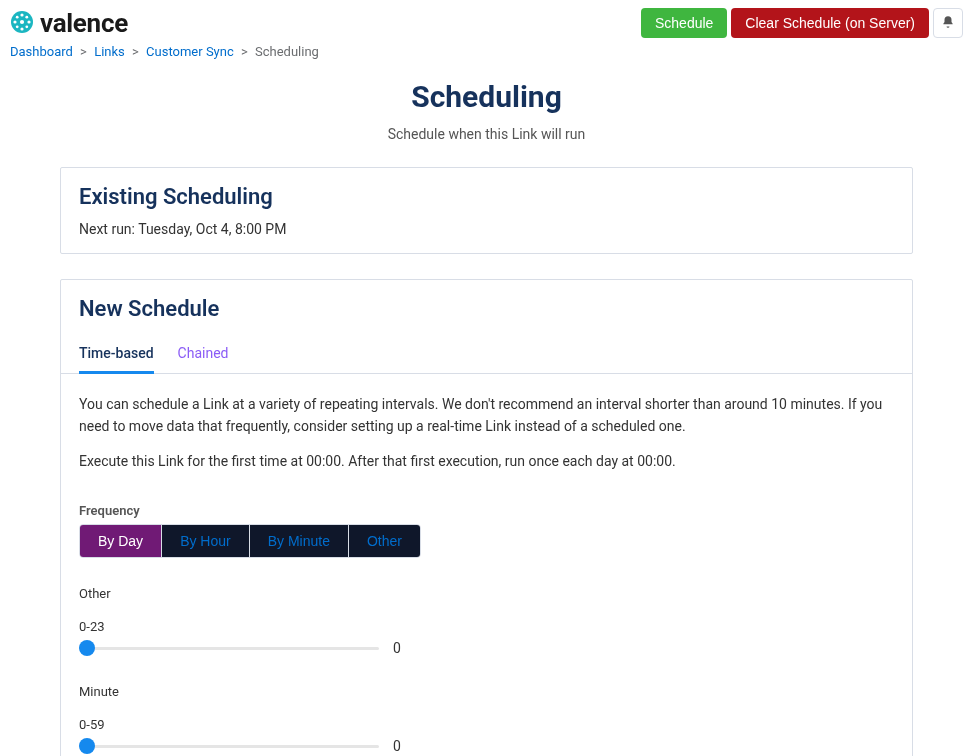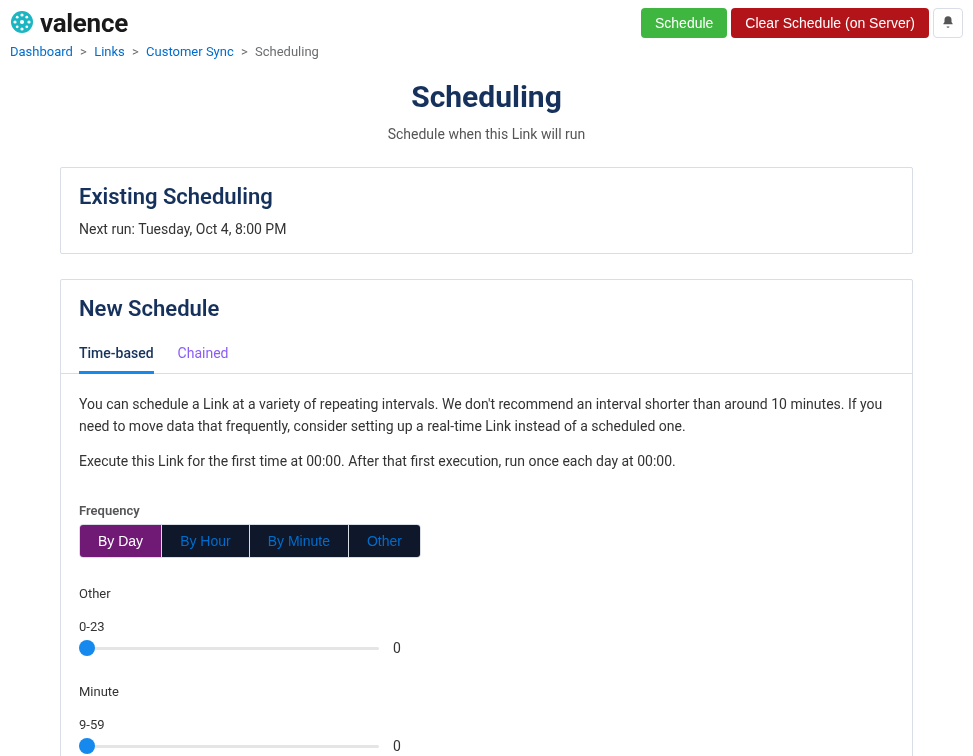--- a/index.html
+++ b/index.html
@@ -264,21 +264,21 @@
           <div class="slider-track">
             <div class="slider-rail"></div>
             <div class="slider-thumb"></div>
           </div>
           <div class="slider-value">0</div>
         </div>
       </div>
 
       <div class="slider-block">
         <div class="slider-label">Minute</div>
-        <div class="slider-range">9-59</div>
+        <div class="slider-range">0-59</div>
         <div class="slider-row">
           <div class="slider-track">
             <div class="slider-rail"></div>
             <div class="slider-thumb"></div>
           </div>
           <div class="slider-value">0</div>
         </div>
       </div>
 
     </div>

